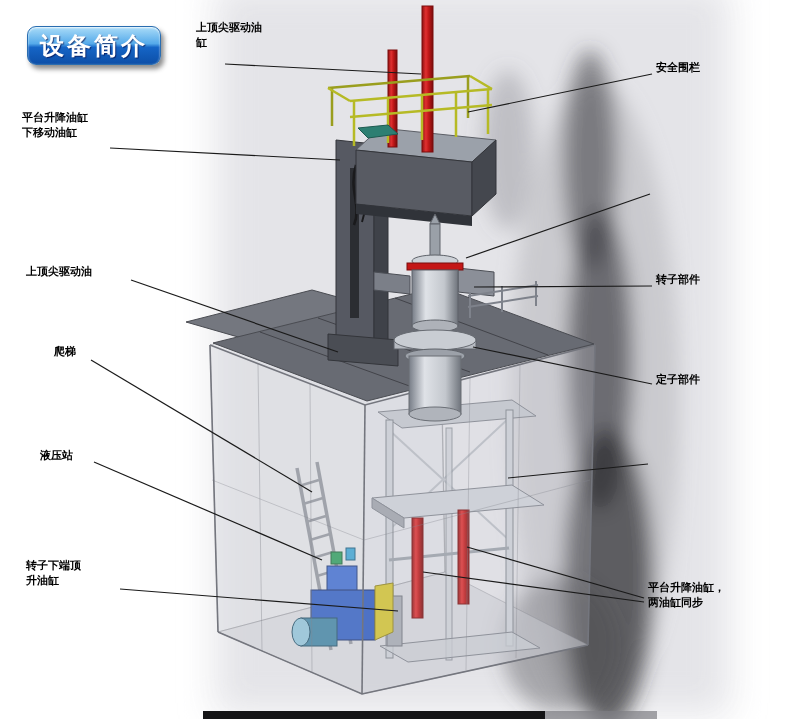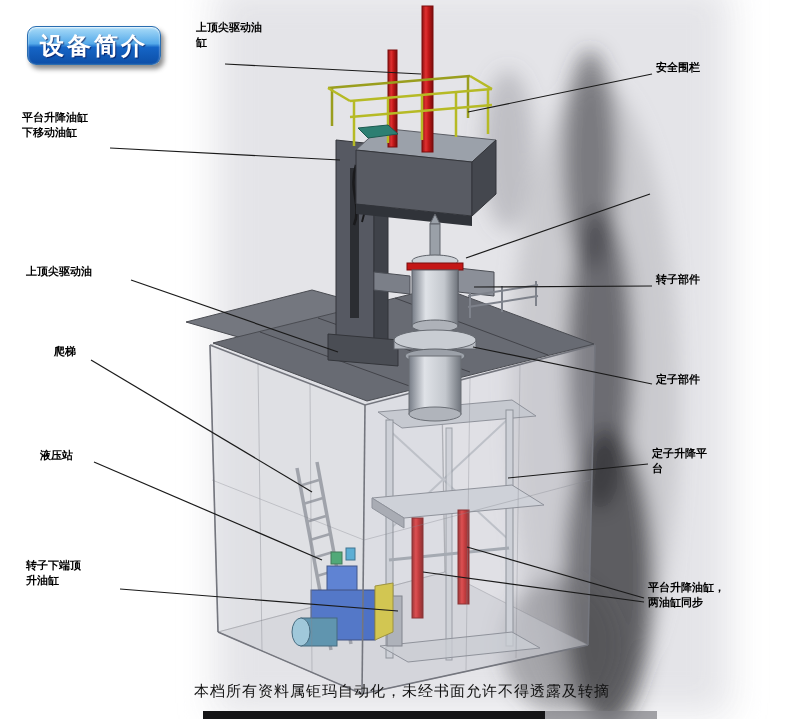--- a/index.html
+++ b/index.html
@@ -235,22 +235,19 @@
   <div class="callout" style="left:196px; top:20px;">上顶尖驱动油
 缸</div>
   <div class="callout" style="left:656px; top:60px;">安全围栏</div>
   <div class="callout" style="left:22px;  top:110px;">平台升降油缸
 下移动油缸</div>
   <div class="callout" style="left:26px;  top:264px;">上顶尖驱动油</div>
   <div class="callout" style="left:656px; top:272px;">转子部件</div>
   <div class="callout" style="left:54px;  top:344px;">爬梯</div>
   <div class="callout" style="left:656px; top:372px;">定子部件</div>
   <div class="callout" style="left:40px;  top:448px;">液压站</div>
-  <div class="callout" style="left:652px; top:446px;">定子升降平
-台</div>
   <div class="callout" style="left:26px;  top:558px;">转子下端顶
 升油缸</div>
   <div class="callout" style="left:648px; top:580px;">平台升降油缸，
 两油缸同步</div>
 
-  <div class="footer">本档所有资料属钜玛自动化，未经书面允许不得透露及转摘</div>
 
 </div>
 
 </body></html>

